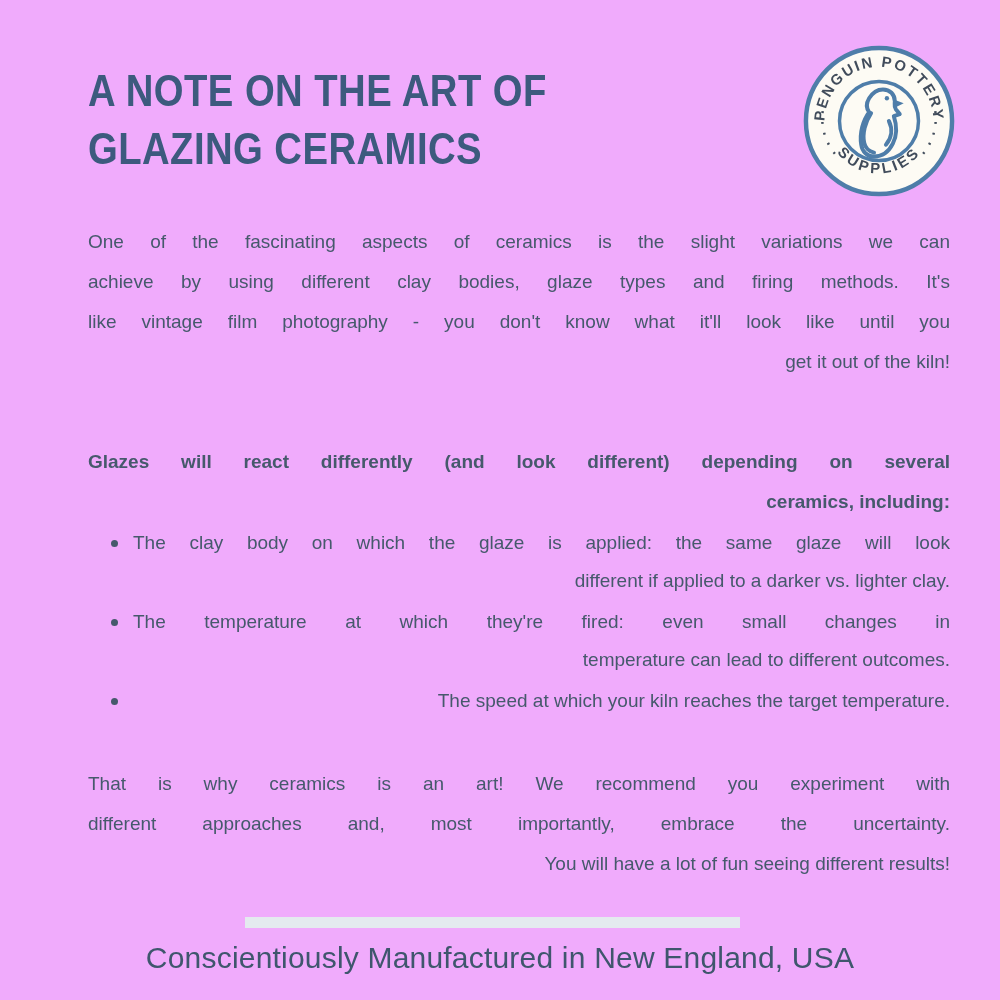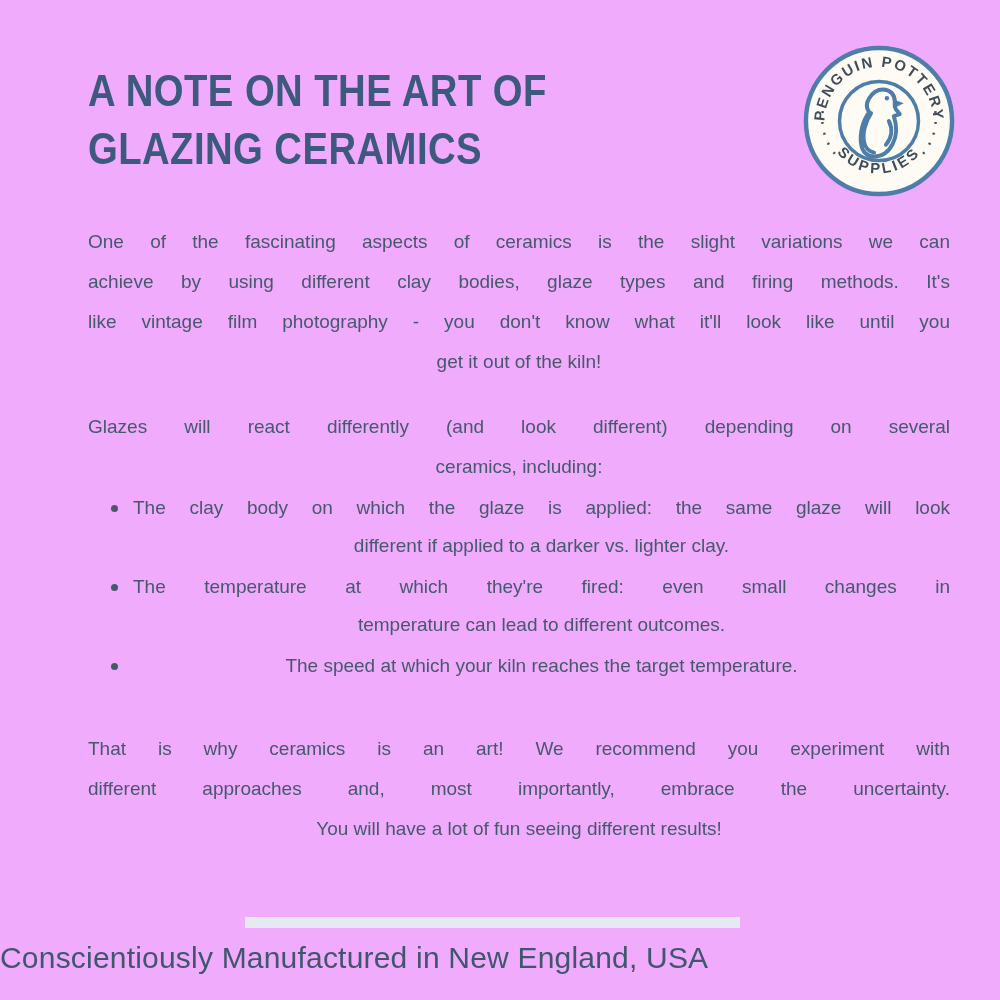--- a/index.html
+++ b/index.html
@@ -39,22 +39,22 @@
     position: absolute;
     left: 88px;
     top: 222px;
     width: 862px;
     color: #46596C;
     font-size: 19px;
     line-height: 40px;
   }
   .para { margin: 0; }
   .jl { text-align: justify; text-align-last: justify; }
-  .ll { text-align: center; }
-  .p2 { margin-top: 25px; }
+  .ll { text-align: right; }
+  .p2 { margin-top: 60px; font-weight: bold; }
   .p3 { margin-top: 44px; }
   ul.bullets {
     list-style: none;
     margin: 2px 0 0 0;
     padding: 0;
   }
   ul.bullets li {
     position: relative;
     padding-left: 45px;
     line-height: 38px;
@@ -76,20 +76,21 @@
     top: 917px;
     width: 495px;
     height: 11px;
     background: #E4EAEF;
   }
   .footer-text {
     position: absolute;
     left: 0;
     top: 938px;
     width: 1000px;
+    text-align: center;
     font-size: 30px;
     line-height: 40px;
     color: #3F566D;
     letter-spacing: 0.2px;
   }
 </style>
 </head>
 <body>
 
 <div class="page">

